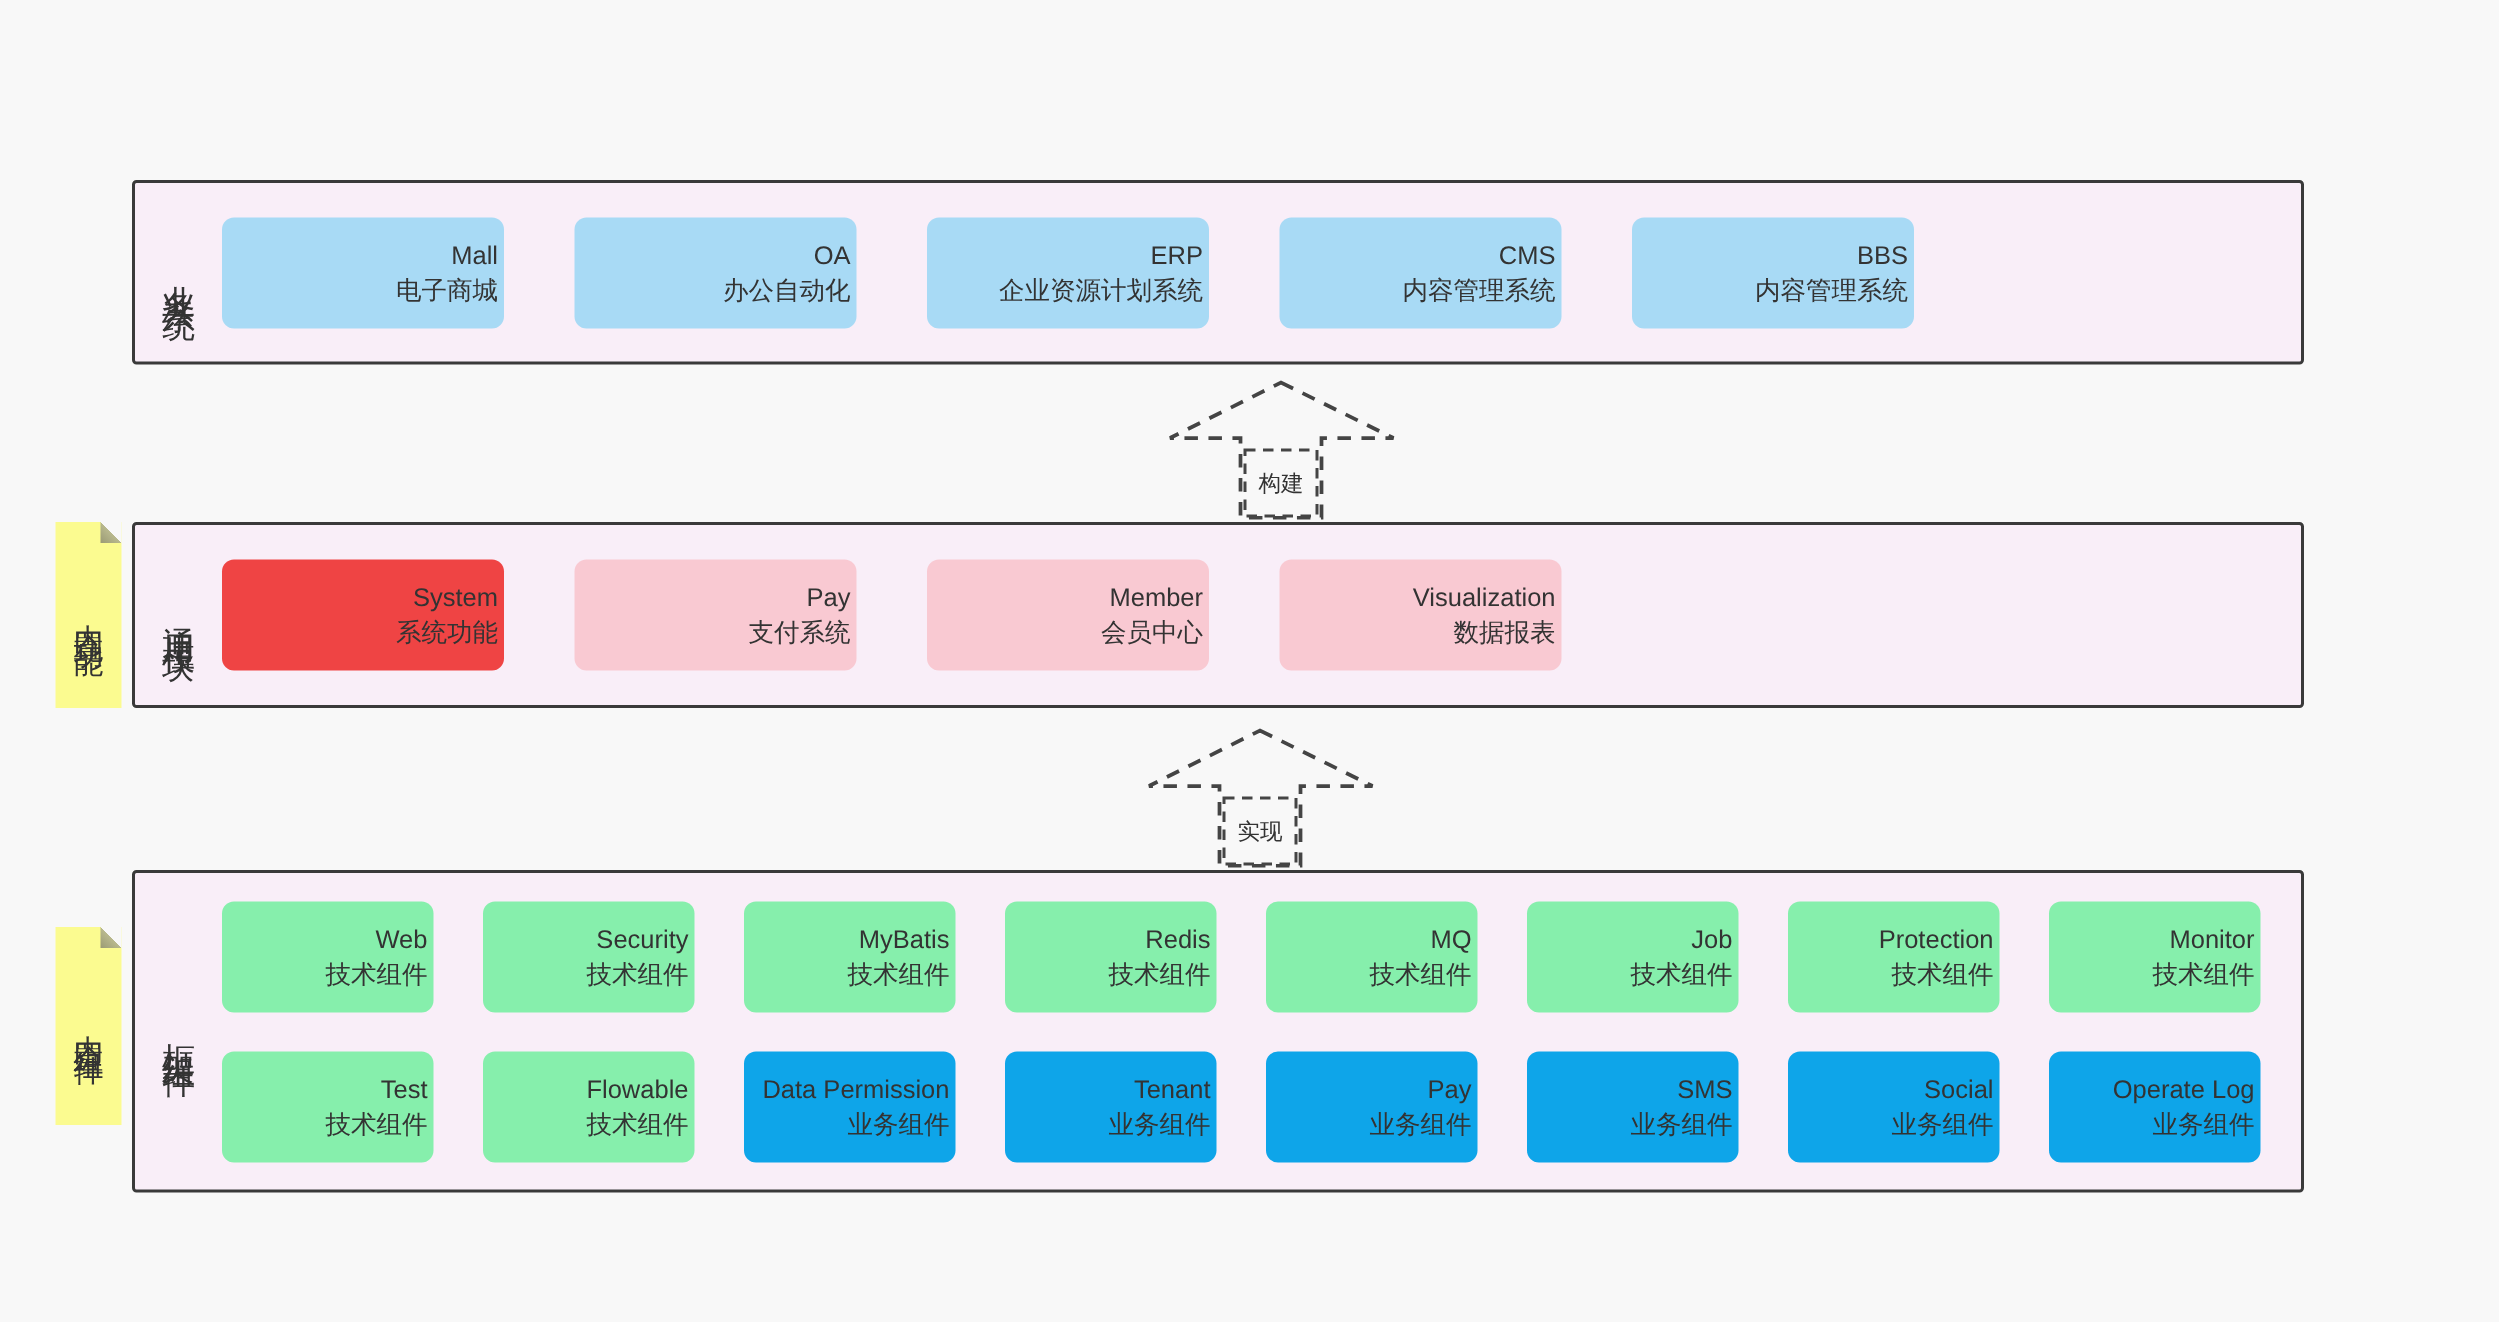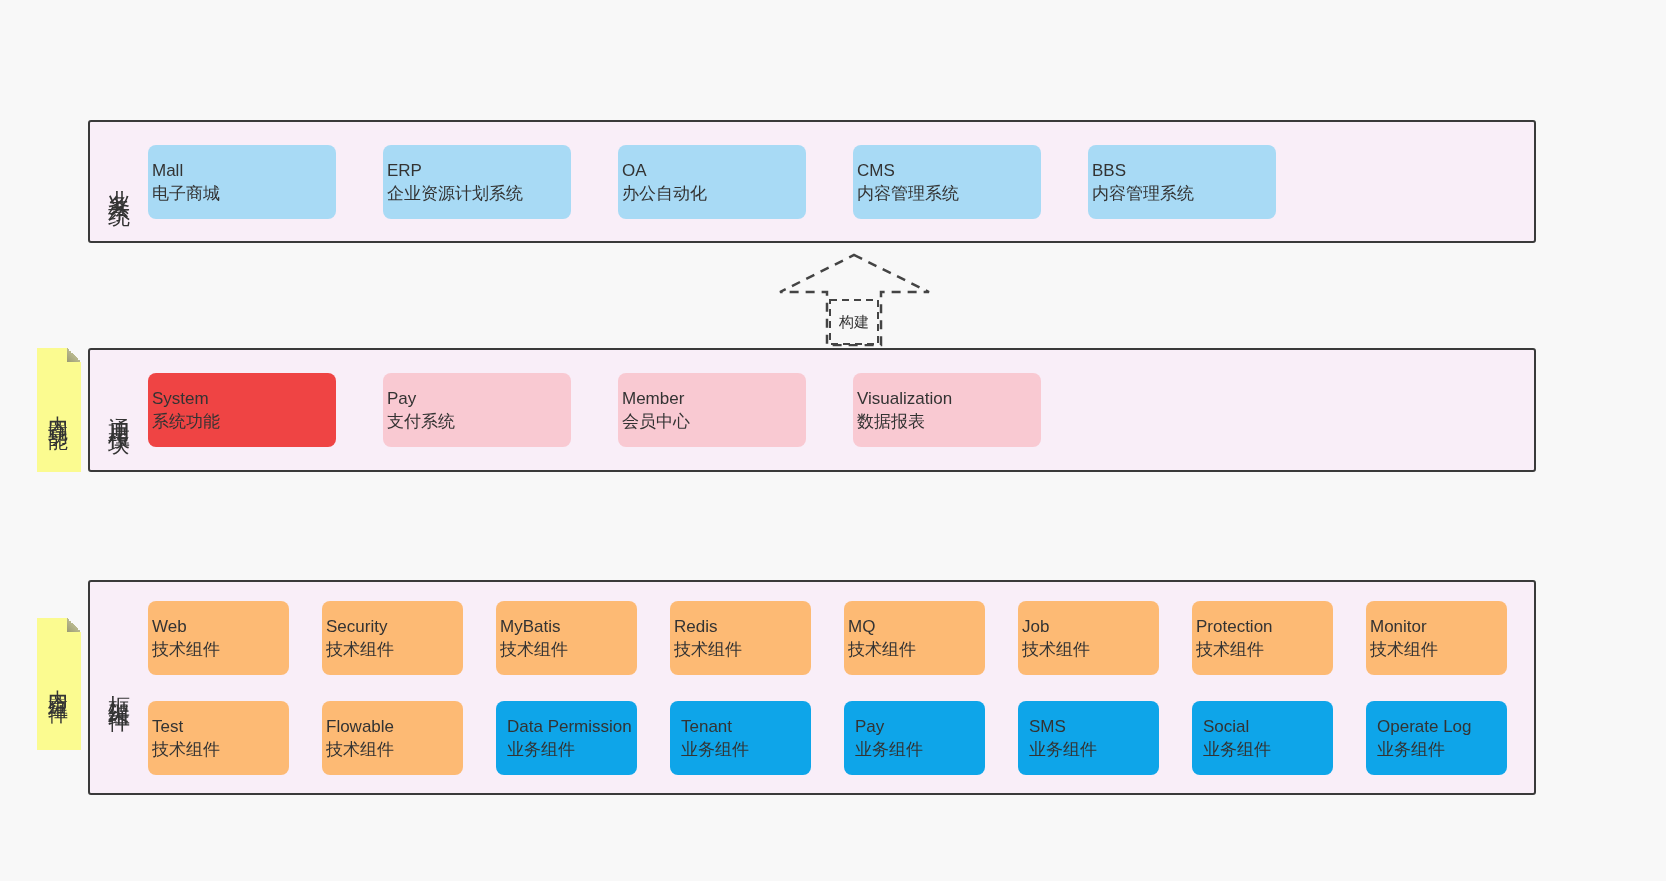--- a/index.html
+++ b/index.html
@@ -6,30 +6,30 @@
   body{background:#f8f8f8;font-family:"Liberation Sans","DejaVu Sans",sans-serif;}
   #canvas{position:relative;width:1666px;height:881px;background:#f8f8f8;overflow:hidden;}
 
   .layer{position:absolute;left:88px;width:1448px;background:#f9eef8;border:2px solid #3a3a3a;
          border-radius:3px;box-sizing:border-box;display:flex;}
   .side-label{width:58px;display:flex;align-items:center;justify-content:center;
               font-size:22px;color:#333;}
   .vtext{writing-mode:vertical-rl;text-orientation:upright;letter-spacing:5px;}
 
   .boxes{flex:1;display:flex;align-items:center;gap:47px;padding-right:23px;}
-  .box{height:74px;border-radius:8px;display:flex;flex-direction:column;align-items:flex-start;
+  .box{height:74px;border-radius:8px;display:flex;flex-direction:column;align-items:flex-end;
        justify-content:center;text-align:center;color:#333;font-size:17px;line-height:23px;
        box-sizing:border-box;padding:2px 4px;}
   .w188{width:188px;flex:0 0 188px;}
   .w141{width:141px;flex:0 0 141px;}
 
   .blue{background:#a8daf5;}
   .red{background:#ef4444;}
   .pink{background:#f9c9d2;}
-  .green-dark{background:#fdba74;}
+  .green-dark{background:#86efac;}
   .green-light{background:#0ea5e9;padding-left:11px;}
 
   .rows{flex:1;display:flex;flex-direction:column;justify-content:center;gap:26px;padding-right:27px;}
   .row8{display:flex;align-items:center;gap:33px;}
 
   .sticky{position:absolute;width:44px;background:#fbfb90;display:flex;align-items:center;
           justify-content:center;font-size:20px;color:#333;}
   .sticky::after{content:"";position:absolute;top:0;right:0;width:14px;height:14px;
           background:linear-gradient(225deg,#f8f8f8 0%,#f8f8f8 50%,#b9b98e 50%,#9a9a74 100%);}
 
@@ -43,26 +43,26 @@
 <div id="canvas">
 
   <div class="layer" style="top:120px;height:123px">
     <div class="side-label vtext">业务系统</div>
     <div class="boxes">
       <div class="box blue w188">
         <div>Mall</div>
         <div>电子商城</div>
       </div>
       <div class="box blue w188">
+        <div>OA</div>
+        <div>办公自动化</div>
+      </div>
+      <div class="box blue w188">
         <div>ERP</div>
         <div>企业资源计划系统</div>
-      </div>
-      <div class="box blue w188">
-        <div>OA</div>
-        <div>办公自动化</div>
       </div>
       <div class="box blue w188">
         <div>CMS</div>
         <div>内容管理系统</div>
       </div>
       <div class="box blue w188">
         <div>BBS</div>
         <div>内容管理系统</div>
       </div>
     </div>
@@ -93,20 +93,27 @@
         <div>Member</div>
         <div>会员中心</div>
       </div>
       <div class="box pink w188">
         <div>Visualization</div>
         <div>数据报表</div>
       </div>
     </div>
   </div>
 
+  <div class="arrow" style="left:758px;top:484px">
+    <svg width="165" height="96" viewBox="0 0 165 96">
+      <polygon points="82,3 157,40 109,40 109,93 55,93 55,40 8,40" fill="none" stroke="#444" stroke-width="2.5" stroke-dasharray="9,7"></polygon>
+      <rect x="58" y="48" width="48" height="44" fill="#f8f8f8" stroke="#444" stroke-width="2" stroke-dasharray="7,5"></rect>
+      <text x="82" y="75" text-anchor="middle">实现</text>
+    </svg>
+  </div>
 
   <div class="sticky vtext" style="left:37px;top:618px;height:132px">内置组件</div>
 
   <div class="layer" style="top:580px;height:215px">
     <div class="side-label vtext">框架组件</div>
     <div class="rows">
       <div class="row8">
         <div class="box green-dark w141">
           <div>Web</div>
           <div>技术组件</div>

